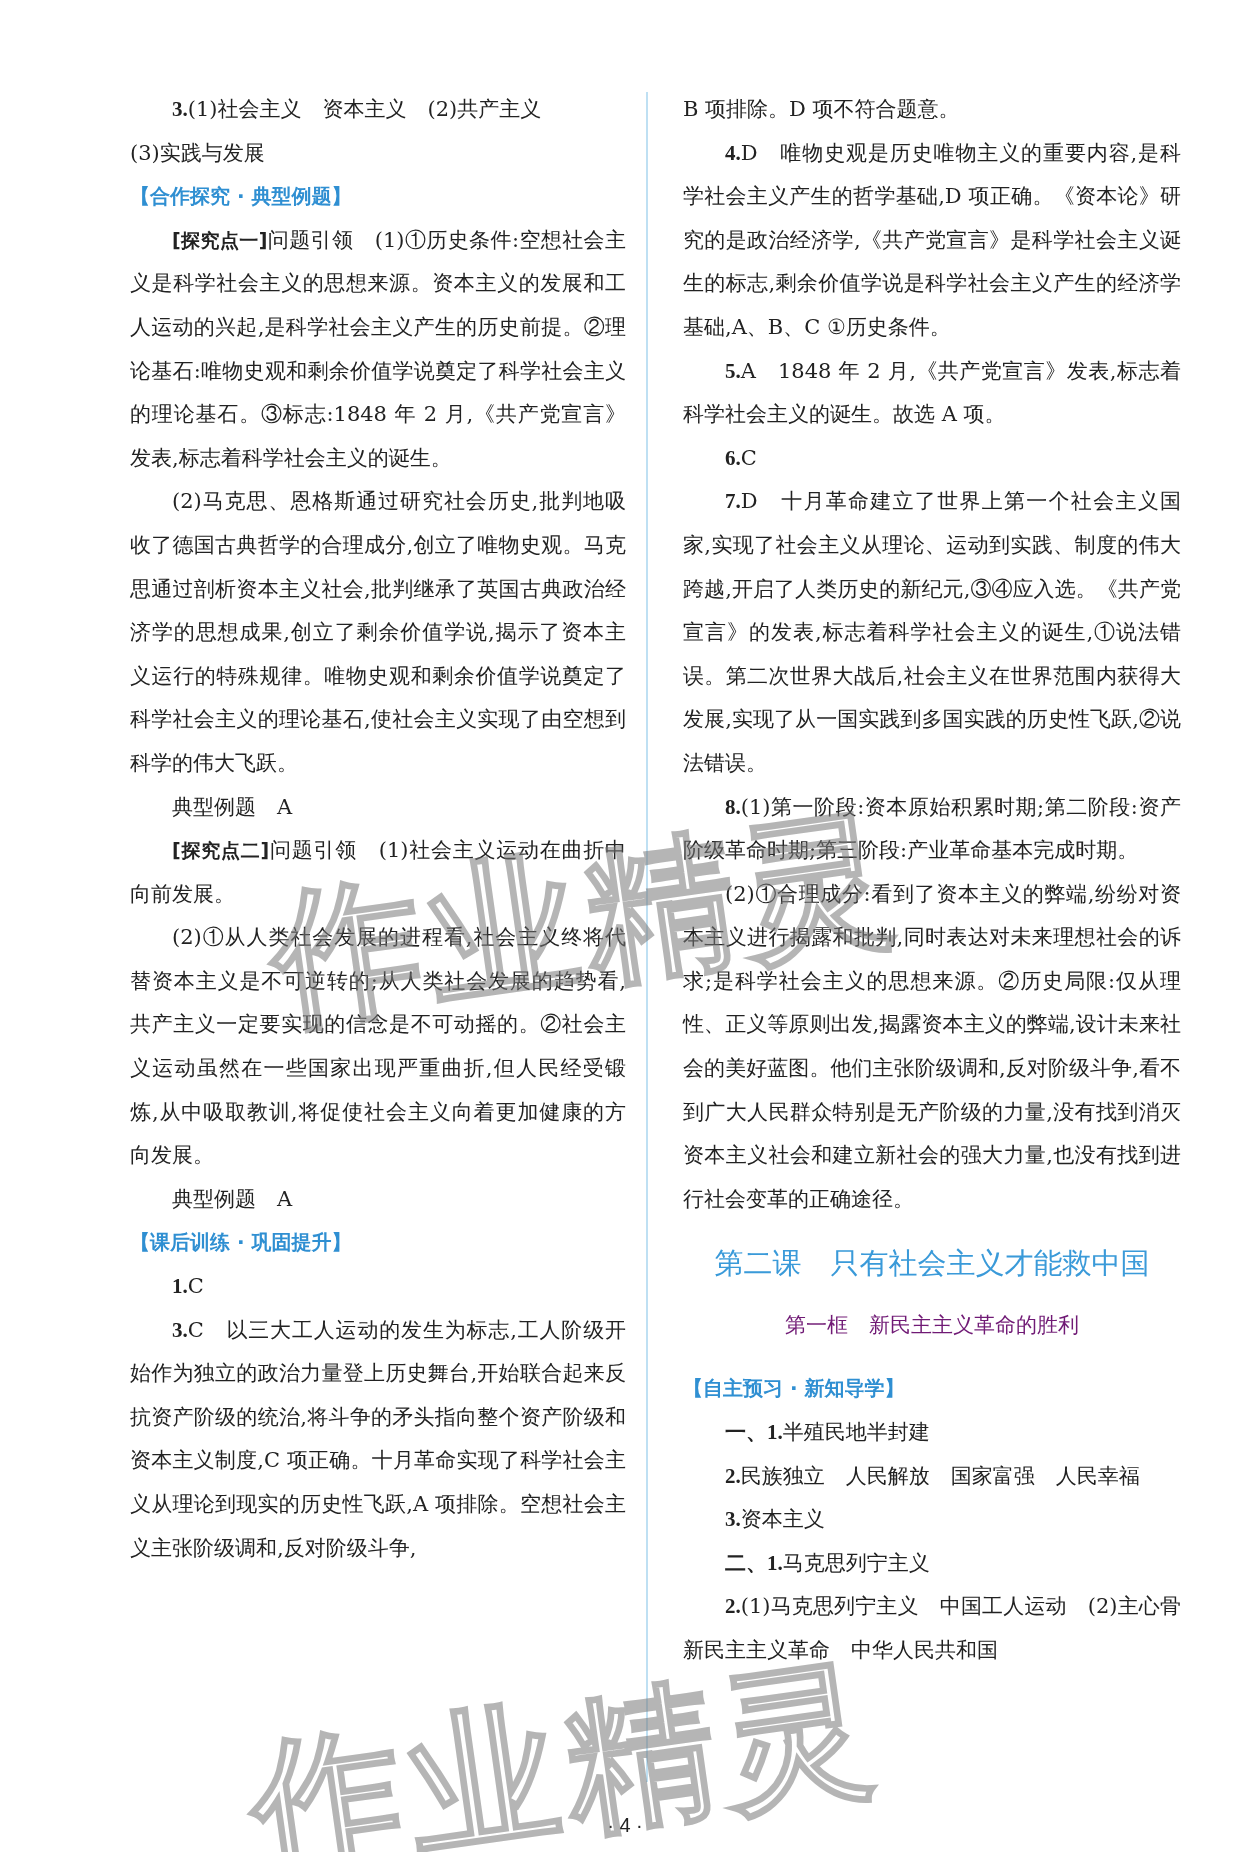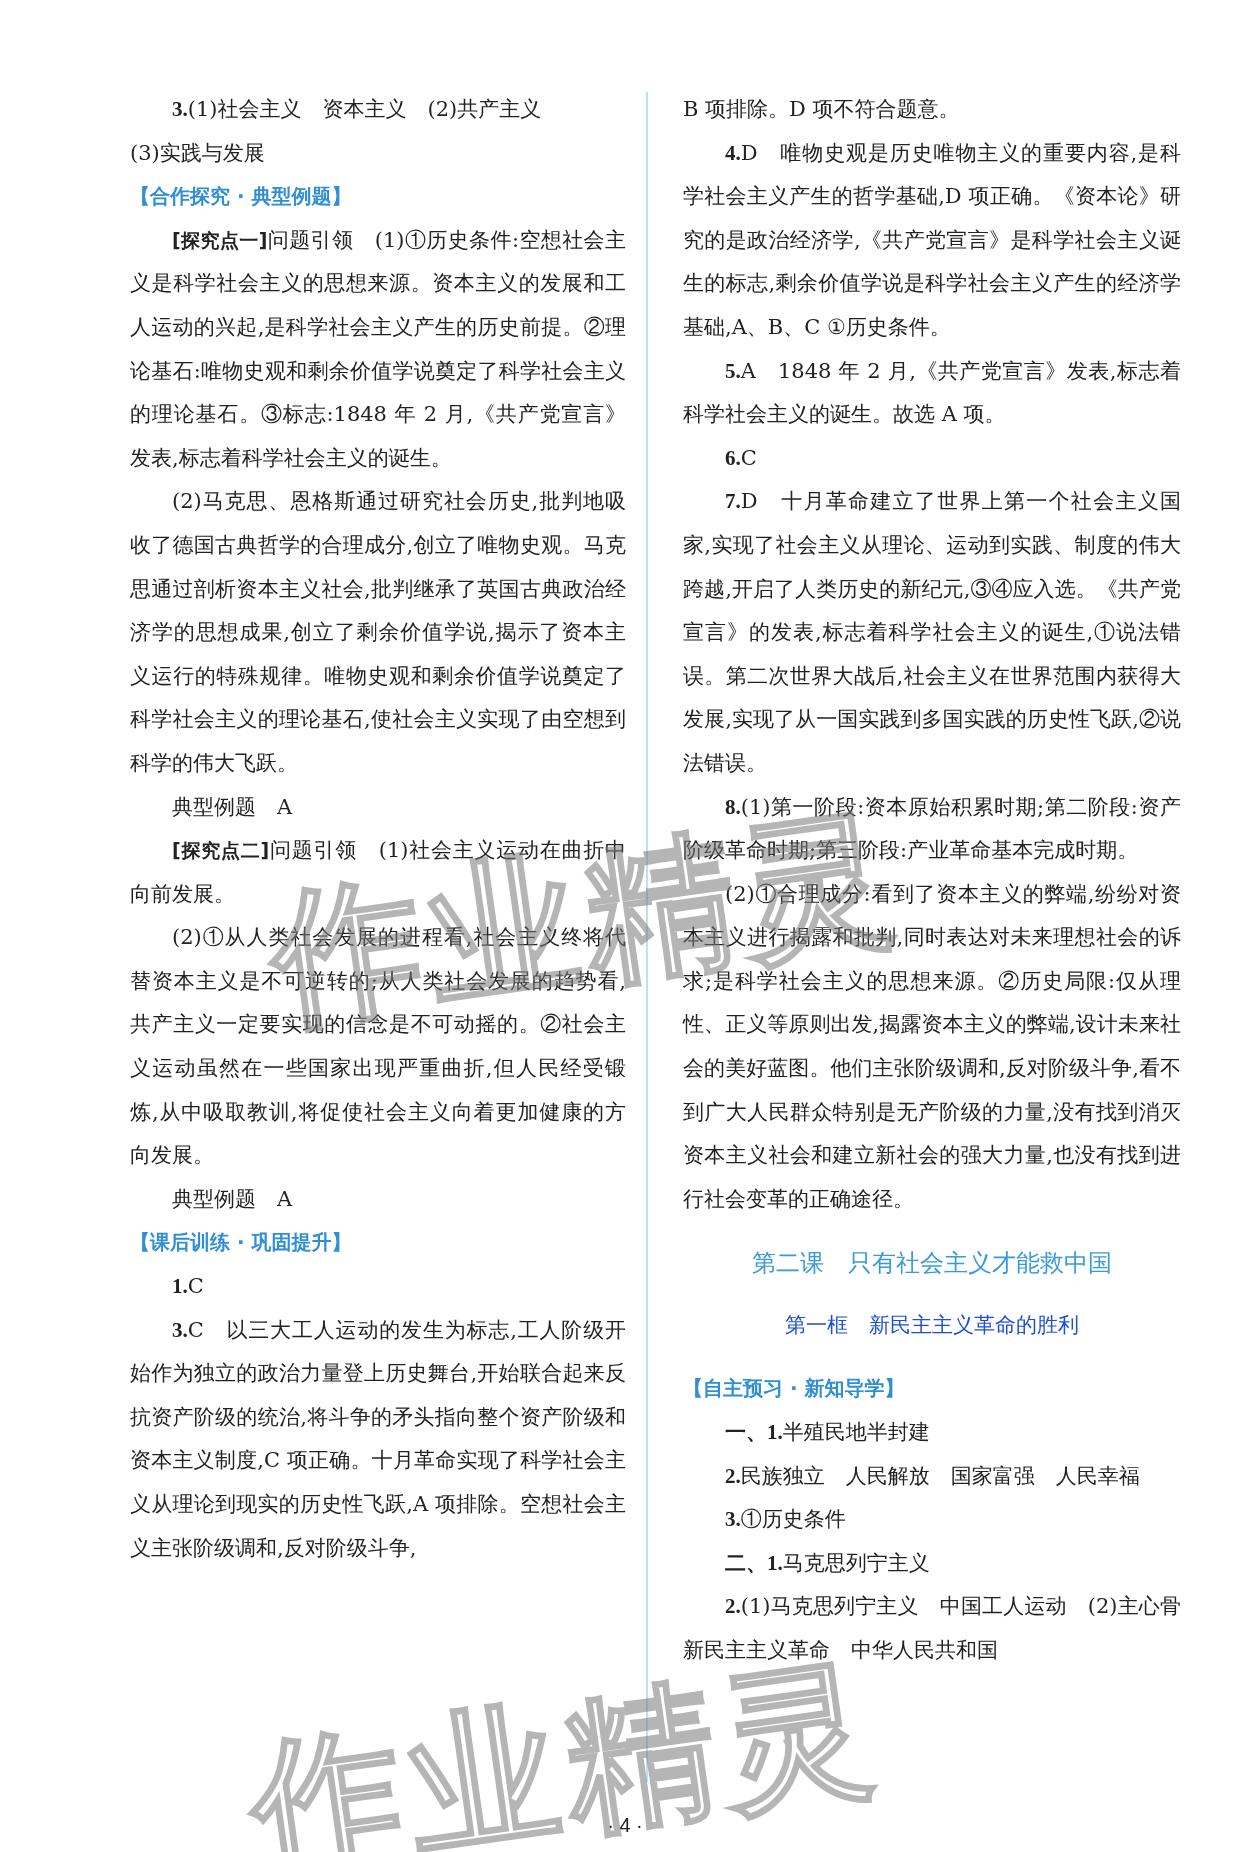--- a/index.html
+++ b/index.html
@@ -12,25 +12,25 @@
   .col.right { left: 683px; width: 498px; }
   .divider { position: absolute; left: 646px; top: 92px; width: 2px; height: 1690px; background: #bfe0f3; }
   p { margin: 0; text-align: justify; text-align-last: left; }
   .ind { text-indent: 2em; }
   .num { font-weight: bold; font-family: "Liberation Serif", serif; }
   .sec {
     color: #2f8fd2; font-family: "DejaVu Sans", "Liberation Sans", sans-serif; font-weight: bold; font-size: 20px;
   }
   .bold { font-weight: bold; font-family: "DejaVu Sans", sans-serif; font-size: 19px; }
   .lesson {
-    color: #3a9ad9; font-family: "DejaVu Sans", sans-serif; font-size: 24px; text-align-last: center;
+    color: #3a9ad9; font-family: "DejaVu Sans", sans-serif; font-size: 29px; text-align-last: center;
     margin: 22px 0 24px 0; line-height: 40px;
   }
   .frame {
-    color: #1d4ed8; font-family: "DejaVu Sans", sans-serif; font-size: 21px; text-align: center; text-align-last: center;
+    color: #701a75; font-family: "DejaVu Sans", sans-serif; font-size: 21px; text-align: center; text-align-last: center;
     margin: 8px 0 24px 0; line-height: 36px;
   }
   .page-num {
     position: absolute; top: 1814px; left: 575px; width: 100px; text-align: center;
     font-family: "Liberation Sans", sans-serif; font-size: 20px; color: #222;
   }
   .watermark {
     position: absolute; font-family: "DejaVu Sans", sans-serif; font-size: 150px; font-weight: bold;
     color: transparent; -webkit-text-stroke: 2px rgba(120,120,120,0.55); transform: rotate(-8deg);
     pointer-events: none; letter-spacing: 8px;
@@ -69,21 +69,21 @@
   <p class="ind"><span class="num">7.</span><span>D　十月革命建立了世界上第一个社会主义国家,实现了社会主义从理论、运动到实践、制度的伟大跨越,开启了人类历史的新纪元,③④应入选。《共产党宣言》的发表,标志着科学社会主义的诞生,①说法错误。第二次世界大战后,社会主义在世界范围内获得大发展,实现了从一国实践到多国实践的历史性飞跃,②说法错误。</span></p>
   <p class="ind"><span class="num">8.</span><span>(1)第一阶段:资本原始积累时期;第二阶段:资产阶级革命时期;第三阶段:产业革命基本完成时期。</span></p>
   <p class="ind">(2)①合理成分:看到了资本主义的弊端,纷纷对资本主义进行揭露和批判,同时表达对未来理想社会的诉求;是科学社会主义的思想来源。②历史局限:仅从理性、正义等原则出发,揭露资本主义的弊端,设计未来社会的美好蓝图。他们主张阶级调和,反对阶级斗争,看不到广大人民群众特别是无产阶级的力量,没有找到消灭资本主义社会和建立新社会的强大力量,也没有找到进行社会变革的正确途径。</p>
 
   <p class="lesson">第二课　只有社会主义才能救中国</p>
   <p class="frame">第一框　新民主主义革命的胜利</p>
 
   <p class="sec">【自主预习 · 新知导学】</p>
   <p class="ind"><span class="num">一、1.</span><span>半殖民地半封建</span></p>
   <p class="ind"><span class="num">2.</span><span>民族独立　人民解放　国家富强　人民幸福</span></p>
-  <p class="ind"><span class="num">3.</span><span>①历史条件</span></p>
+  <p class="ind"><span class="num">3.</span><span>资本主义</span></p>
   <p class="ind"><span class="num">二、1.</span><span>马克思列宁主义</span></p>
   <p class="ind"><span class="num">2.</span><span>(1)马克思列宁主义　中国工人运动　(2)主心骨　新民主主义革命　中华人民共和国</span></p>
 </div>
 
 <div class="page-num">· 4 ·</div>
 
 <div class="watermark" style="left:270px; top:820px;">作业精灵</div>
 <div class="watermark" style="left:250px; top:1670px;">作业精灵</div>
 
 </body></html>

